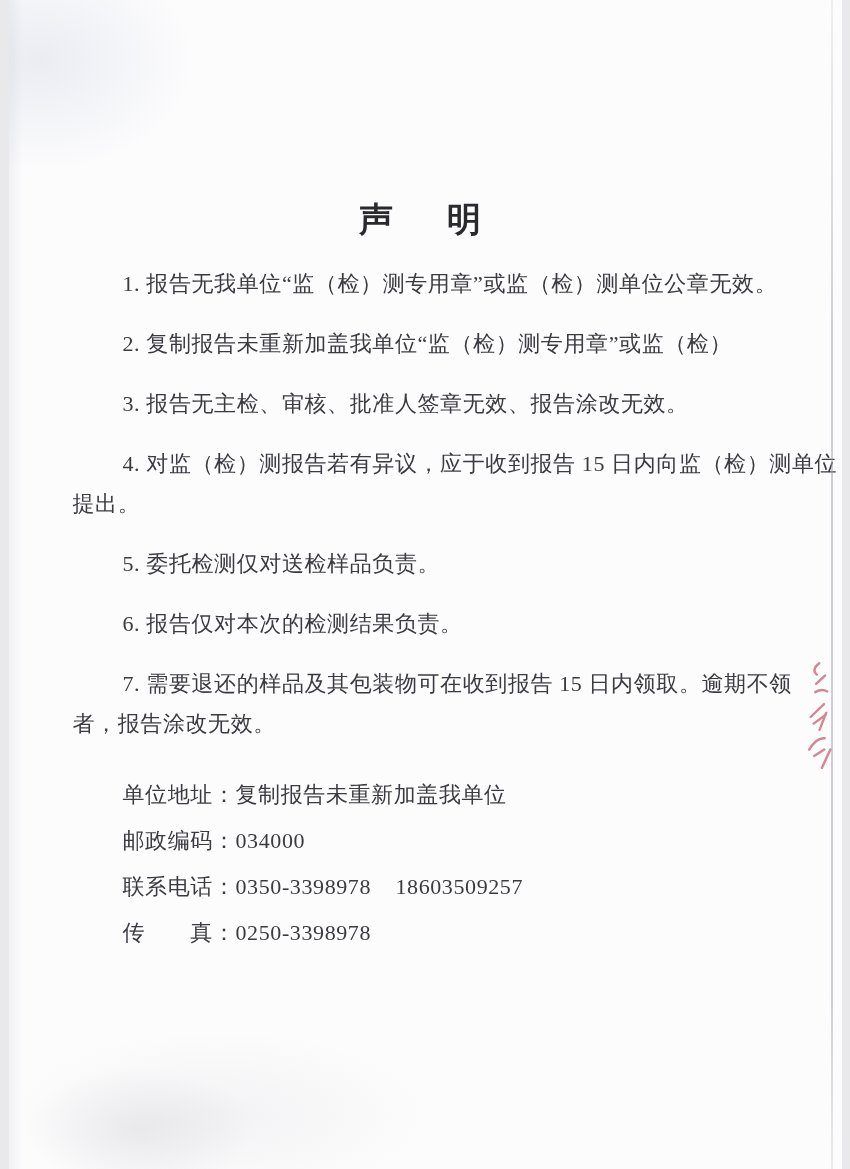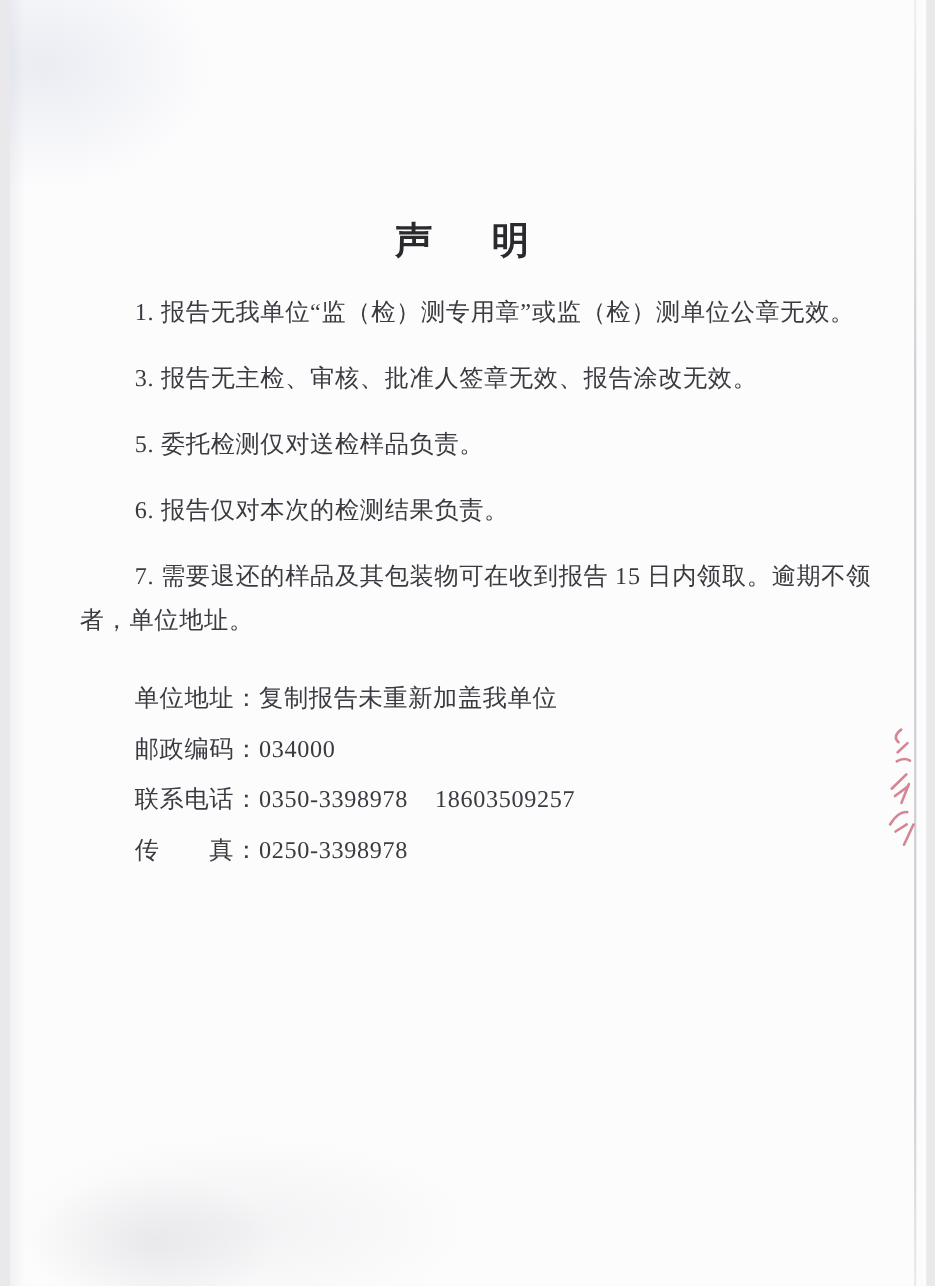--- a/index.html
+++ b/index.html
@@ -83,33 +83,38 @@
 
 <div class="page">
 
   <h1 class="title">声　明</h1>
 
   <div class="statement" id="statement">
       <div class="item">
         <div class="line first">1. 报告无我单位“监（检）测专用章”或监（检）测单位公章无效。</div>
       </div>
       <div class="item">
+        <div class="line first">2. 复制报告未重新加盖我单位“监（检）测专用章”或监（检）</div>
       </div>
       <div class="item">
         <div class="line first">3. 报告无主检、审核、批准人签章无效、报告涂改无效。</div>
+      </div>
+      <div class="item">
+        <div class="line first">4. 对监（检）测报告若有异议，应于收到报告 15 日内向监（检）测单位</div>
+        <div class="line">提出。</div>
       </div>
       <div class="item">
         <div class="line first">5. 委托检测仅对送检样品负责。</div>
       </div>
       <div class="item">
         <div class="line first">6. 报告仅对本次的检测结果负责。</div>
       </div>
       <div class="item">
         <div class="line first">7. 需要退还的样品及其包装物可在收到报告 15 日内领取。逾期不领</div>
-        <div class="line">者，单位地址。</div>
+        <div class="line">者，报告涂改无效。</div>
       </div>
     </div>
 
   <div class="contact" id="contact">
       <div class="row"><span class="label">单位地址：</span><span class="value">复制报告未重新加盖我单位</span></div>
       <div class="row"><span class="label">邮政编码：</span><span class="value">034000</span></div>
       <div class="row"><span class="label">联系电话：</span><span class="value">0350-3398978    18603509257</span></div>
       <div class="row"><span class="label">传　　真：</span><span class="value">0250-3398978</span></div>
     </div>
 

